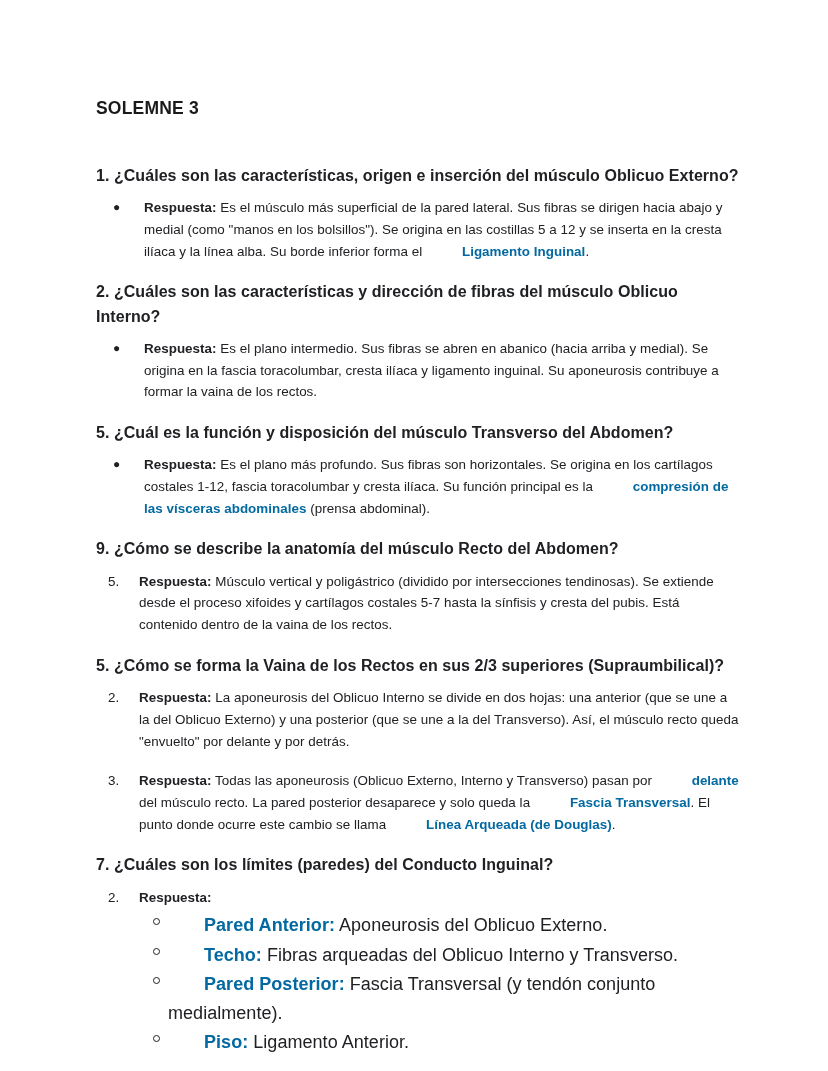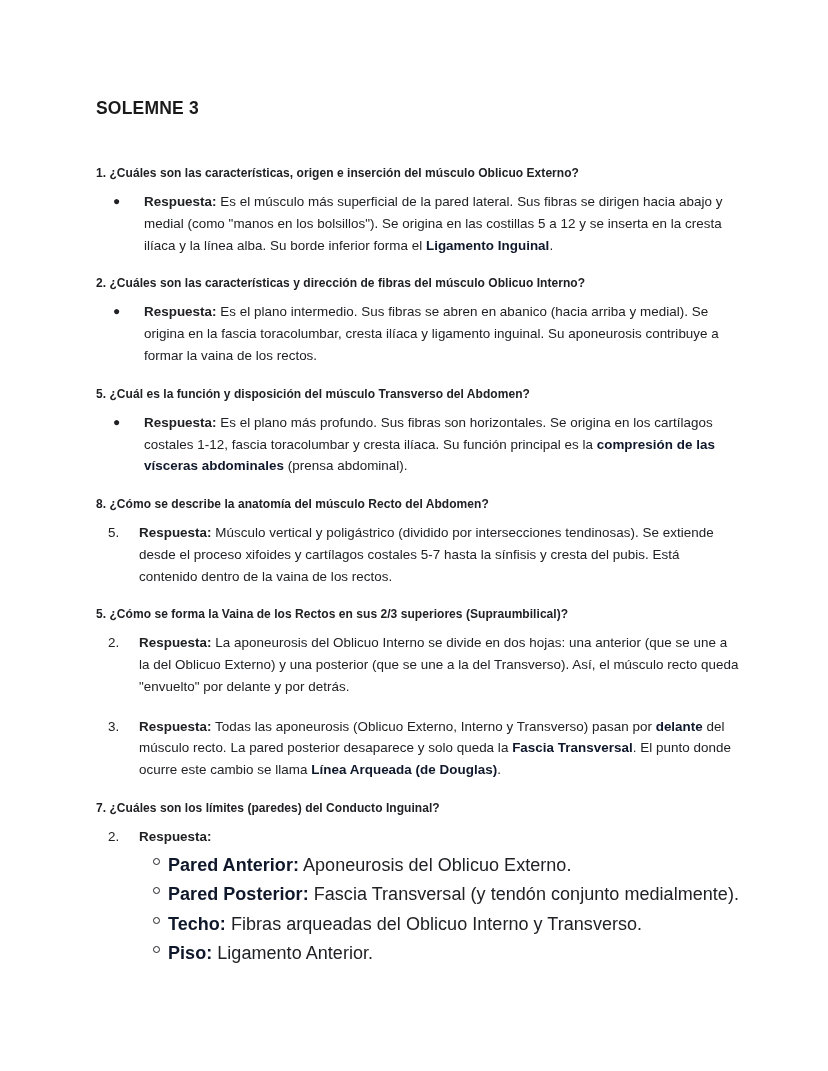--- a/index.html
+++ b/index.html
@@ -27,21 +27,21 @@
     font-weight: bold;
     letter-spacing: 0.2px;
     color: #1a1a1a;
     margin: 0 0 44px 0;
     line-height: 1.25;
   }
   .qa-block {
     margin: 0 0 7px 0;
   }
   .question {
-    font-size: 12px;
+    font-size: 16px;
     font-weight: bold;
     color: #202124;
     line-height: 1.52;
     margin: 3px 0 9px 0;
     letter-spacing: 0.05px;
   }
   
   .answer {
     display: flex;
     align-items: flex-start;
@@ -66,21 +66,22 @@
   }
   .answer-text {
     flex: 1 1 auto;
     font-size: 13.4px;
     line-height: 1.62;
     color: #202124;
     letter-spacing: 0.04px;
   }
   .answer-text b {
     font-weight: bold;
-    color: #0f172a;
+    color: #0369a1;
+    margin-left: 36px;
   }
   
   .sub-list {
     margin: 3px 0 0 0;
     padding: 0;
     list-style: none;
   }
   .sub-item {
     display: flex;
     align-items: flex-start;
@@ -131,21 +132,21 @@
         </div>
       </div>
       <div class="qa-block">
         <p class="question">5. ¿Cuál es la función y disposición del músculo Transverso del Abdomen?</p>
         <div class="answer">
           <span class="marker bullet">●</span>
           <div class="answer-text"><span class="answer-label">Respuesta:</span><span> Es el plano más profundo. Sus fibras son horizontales. Se origina en los cartílagos costales 1-12, fascia toracolumbar y cresta ilíaca. Su función principal es la </span><b>compresión de las vísceras abdominales</b><span> (prensa abdominal).</span></div>
         </div>
       </div>
       <div class="qa-block">
-        <p class="question">8. ¿Cómo se describe la anatomía del músculo Recto del Abdomen?</p>
+        <p class="question">9. ¿Cómo se describe la anatomía del músculo Recto del Abdomen?</p>
         <div class="answer">
           <span class="marker num">5.</span>
           <div class="answer-text"><span class="answer-label">Respuesta:</span><span> Músculo vertical y poligástrico (dividido por intersecciones tendinosas). Se extiende desde el proceso xifoides y cartílagos costales 5-7 hasta la sínfisis y cresta del pubis. Está contenido dentro de la vaina de los rectos.</span></div>
         </div>
       </div>
       <div class="qa-block">
         <p class="question">5. ¿Cómo se forma la Vaina de los Rectos en sus 2/3 superiores (Supraumbilical)?</p>
         <div class="answer">
           <span class="marker num">2.</span>
           <div class="answer-text"><span class="answer-label">Respuesta:</span><span> La aponeurosis del Oblicuo Interno se divide en dos hojas: una anterior (que se une a la del Oblicuo Externo) y una posterior (que se une a la del Transverso). Así, el músculo recto queda "envuelto" por delante y por detrás.</span></div>
@@ -165,27 +166,27 @@
               <li class="sub-item">
                 <span class="sub-marker">
                   <span class="ring"></span>
                 </span>
                 <span class="sub-text"><b>Pared Anterior:</b><span> Aponeurosis del Oblicuo Externo.</span></span>
               </li>
               <li class="sub-item">
                 <span class="sub-marker">
                   <span class="ring"></span>
                 </span>
-                <span class="sub-text"><b>Pared Posterior:</b><span> Fascia Transversal (y tendón conjunto medialmente).</span></span>
+                <span class="sub-text"><b>Techo:</b><span> Fibras arqueadas del Oblicuo Interno y Transverso.</span></span>
               </li>
               <li class="sub-item">
                 <span class="sub-marker">
                   <span class="ring"></span>
                 </span>
-                <span class="sub-text"><b>Techo:</b><span> Fibras arqueadas del Oblicuo Interno y Transverso.</span></span>
+                <span class="sub-text"><b>Pared Posterior:</b><span> Fascia Transversal (y tendón conjunto medialmente).</span></span>
               </li>
               <li class="sub-item">
                 <span class="sub-marker">
                   <span class="ring"></span>
                 </span>
                 <span class="sub-text"><b>Piso:</b><span> Ligamento Anterior.</span></span>
               </li>
             </ul></div>
         </div>
       </div>

